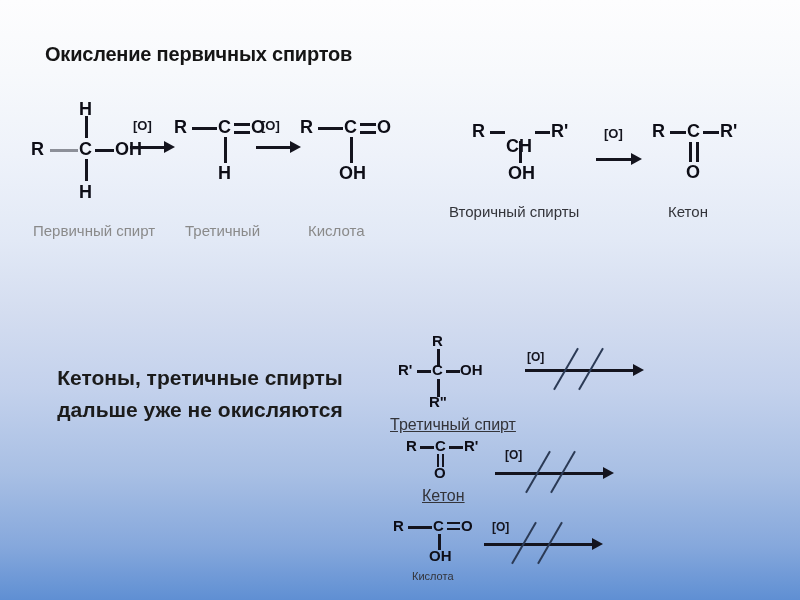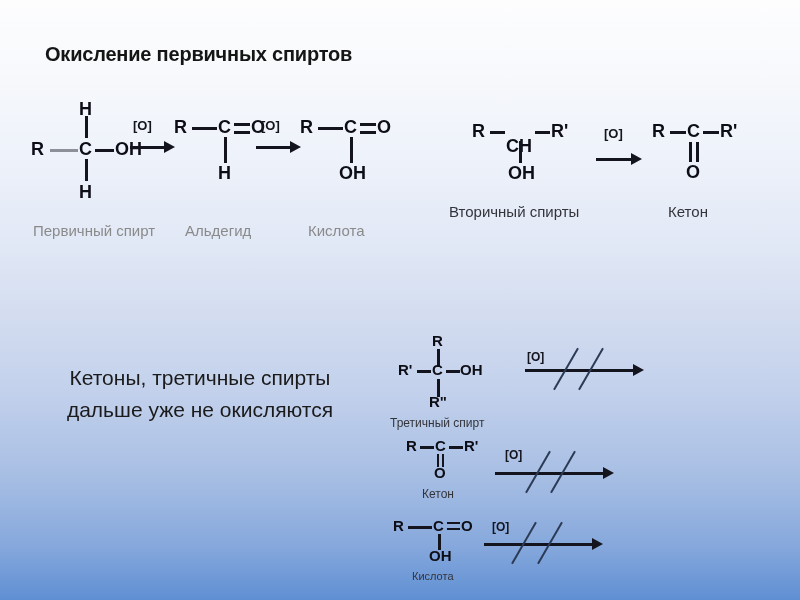--- a/index.html
+++ b/index.html
@@ -45,21 +45,21 @@
   #statement {
     position: absolute;
     left: 22px;
     top: 362px;
     width: 356px;
     text-align: center;
     font-size: 21px;
     color: #1b1b1b;
     line-height: 32px;
   }
-  #statement div { white-space: nowrap; }
+  #statement div { white-space: nowrap; font-weight: bold; }
 
   
   .atom {
     position: absolute;
     font-weight: bold;
     color: #0d0d16;
     white-space: nowrap;
     line-height: 1;
   }
   .atom.sz18 { font-size: 18px; }
@@ -104,21 +104,21 @@
     transform: rotate(30deg);
   }
 
   .caption {
     position: absolute;
     white-space: nowrap;
     color: #8a8a8a;
     font-size: 15px;
   }
   .caption.dark  { color: #33343a; }
-  .caption.sz12  { font-size: 12px; }
+  .caption.sz12  { font-size: 16px; text-decoration: underline; }
   .caption.sz11  { font-size: 11px; }
 </style>
 </head>
 <body>
 
 <div id="slide">
 
   <div id="title-primary" class="slide-title">Окисление первичных спиртов</div>
 
 
@@ -145,21 +145,21 @@
 
     <div>
       <div class="atom sz18" style="left:174px; top:118px;">R</div>
       <div class="bond h" style="left:192px; top:127px; width:25px;"></div>
       <div class="atom sz18" style="left:218px; top:118px;">C</div>
       <div class="bond h" style="left:234px; top:123px; width:16px;"></div>
       <div class="bond h" style="left:234px; top:131px; width:16px;"></div>
       <div class="atom sz18" style="left:251px; top:118px;">O</div>
       <div class="bond v" style="left:224px; top:137px; height:26px;"></div>
       <div class="atom sz18" style="left:218px; top:164px;">H</div>
-      <div class="caption" style="left:185px; top:222px;">Альдегид</div>
+      <div class="caption" style="left:185px; top:222px;">Третичный</div>
     </div>
 
     <div>
       <div class="oxlabel" style="left:261px; top:118px;">[O]</div>
       <div class="arrow-shaft" style="left:256px; top:146px; width:36px;"></div>
       <div class="arrow-head" style="left:290px; top:141px;"></div>
     </div>
 
     <div>
       <div class="atom sz18" style="left:300px; top:118px;">R</div>

